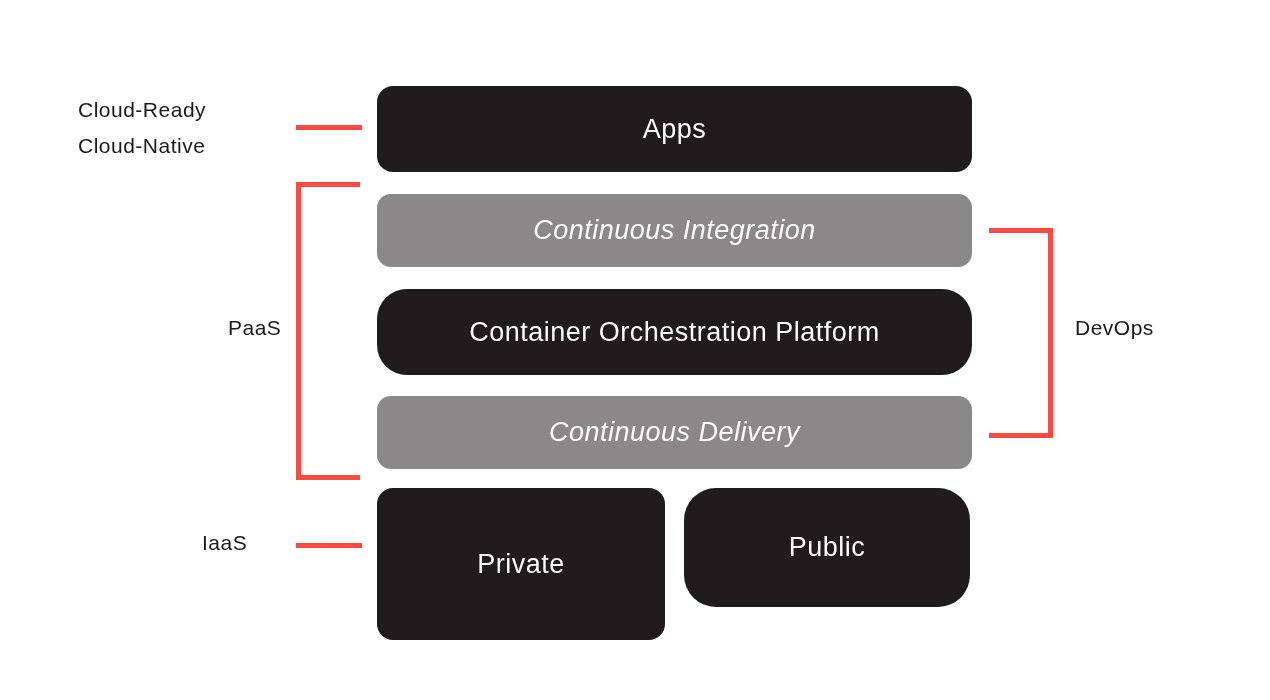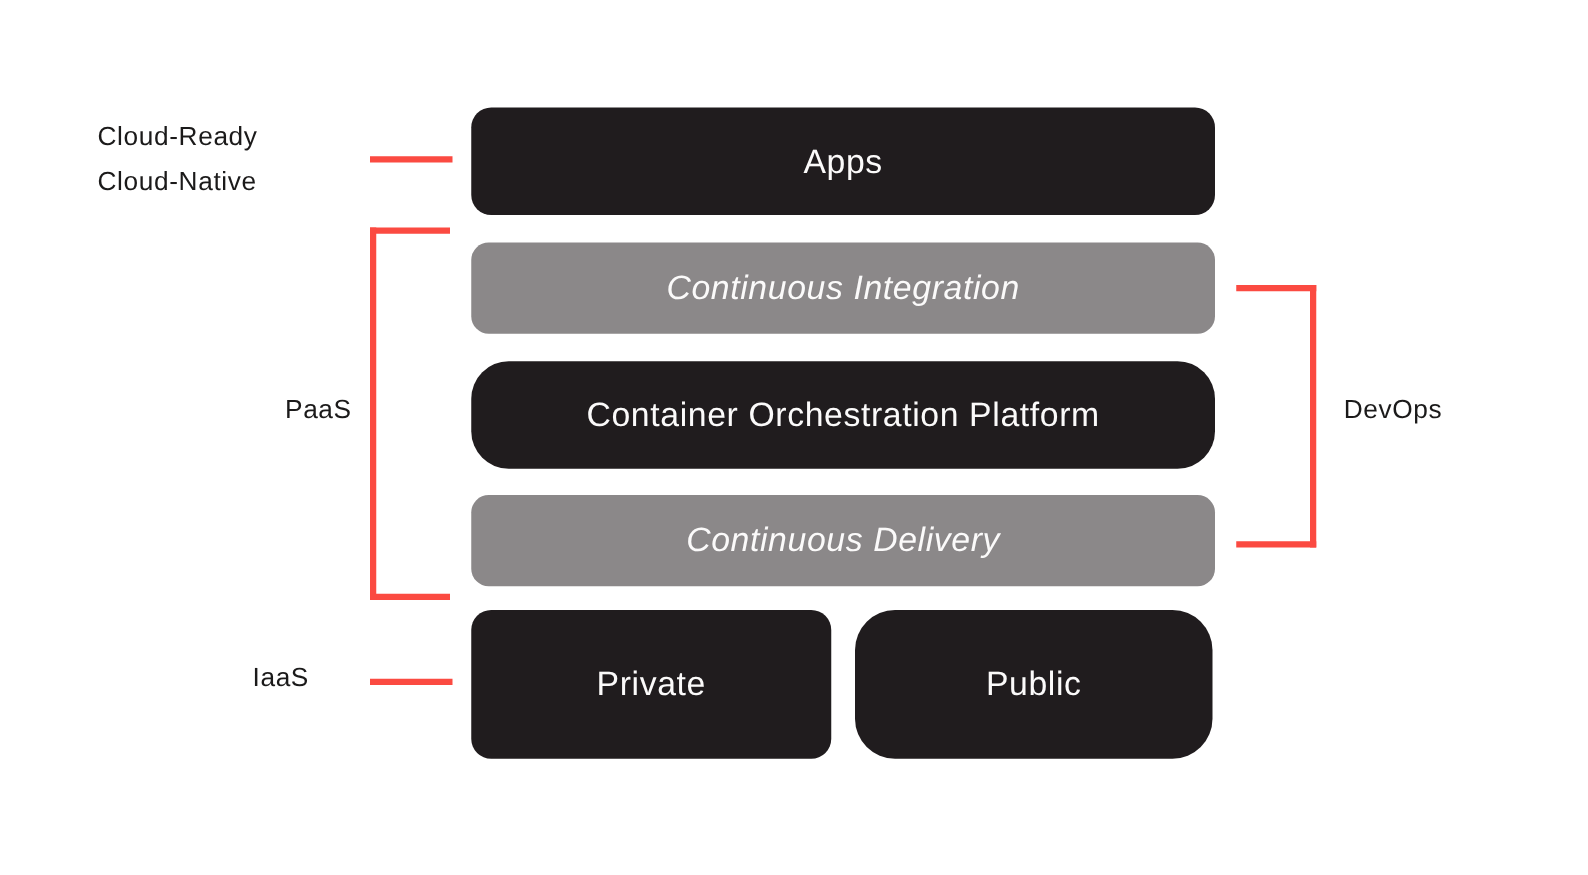--- a/index.html
+++ b/index.html
@@ -26,21 +26,21 @@
     border-radius: 16px;
     white-space: nowrap;
   }
   .box.dark { background: var(--dark); }
   .box.gray { background: var(--gray); border-radius: 14px; font-style: italic; }
 
   #box-apps    { left: 377px; top:  86px; width: 595px; height:  86px; }
   #box-ci      { left: 377px; top: 194px; width: 595px; height:  73px; }
   #box-cop     { left: 377px; top: 289px; width: 595px; height:  86px; border-radius: 30px; }
   #box-cd      { left: 377px; top: 396px; width: 595px; height:  73px; }
-  #box-private { left: 377px; top: 488px; width: 288px; height: 119px; }
+  #box-private { left: 377px; top: 488px; width: 288px; height: 152px; }
   #box-public  { left: 684px; top: 488px; width: 286px; height: 119px; border-radius: 32px; }
 
   .dash { position: absolute; height: 5px; background: var(--red); }
   #dash-cloud { left: 296px; top: 125px; width: 66px; }
   #dash-iaas  { left: 296px; top: 543px; width: 66px; }
 
   .bracket { position: absolute; border: 5px solid var(--red); }
   #bracket-paas   { left: 296px; top: 182px; width: 64px; height: 298px; border-right: none; }
   #bracket-devops { left: 989px; top: 228px; width: 64px; height: 210px; border-left:  none; }
 

